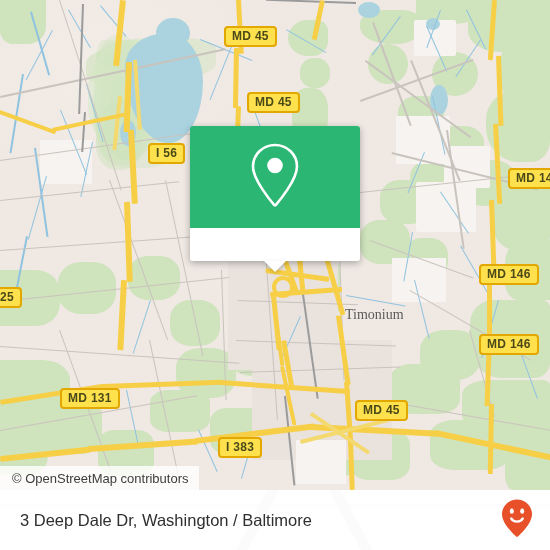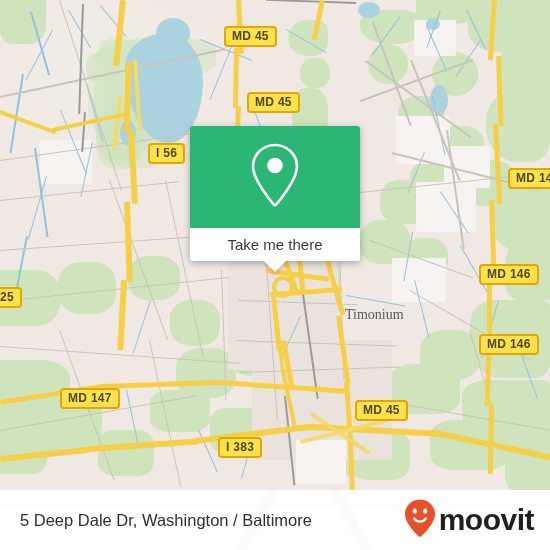--- a/index.html
+++ b/index.html
@@ -363,52 +363,53 @@
     <div class="motorway" style="left:0px;top:110px;width:60px;height:4px;transform:rotate(20deg);"></div>
     <div class="motorway" style="left:52px;top:128px;width:76px;height:4px;transform:rotate(-12deg);"></div>
 
     <div class="shield" style="left:224px;top:26px;">MD 45</div>
     <div class="shield" style="left:247px;top:92px;">MD 45</div>
     <div class="shield" style="left:148px;top:143px;">I 56</div>
     <div class="shield" style="left:508px;top:168px;">MD 146</div>
     <div class="shield" style="left:479px;top:264px;">MD 146</div>
     <div class="shield" style="left:479px;top:334px;">MD 146</div>
     <div class="shield" style="left:-8px;top:287px;">25</div>
-    <div class="shield" style="left:60px;top:388px;">MD 147</div>
+    <div class="shield" style="left:60px;top:388px;">MD 131</div>
     <div class="shield" style="left:355px;top:400px;">MD 45</div>
     <div class="shield" style="left:218px;top:437px;">I 383</div>
 
     <div class="place-label" style="left:345px;top:307px;font-family:Liberation Serif, serif;">Timonium</div>
 
+    <div id="attribution">
+      <span>© OpenStreetMap contributors</span>
+    </div>
   </div>
 
   <div id="card">
     <div id="card-top">
       <span>
         <svg width="56" height="70" viewBox="0 0 56 70" aria-hidden="true">
           <path d="M28 5 C15.8 5 6 14.6 6 26.4 C6 39.8 24.2 61.5 27.1 64.9 a1.2 1.2 0 0 0 1.8 0 C31.8 61.5 50 39.8 50 26.4 C50 14.6 40.2 5 28 5 Z" fill="none" stroke="#ffffff" stroke-width="2.6" stroke-linejoin="round"></path>
           <circle cx="28" cy="25.5" r="7.8" fill="#ffffff"></circle>
         </svg>
       </span>
     </div>
     <div id="card-bottom">
-      <span id="card-bottom-label">Take me there</span>
       <span id="card-tail"></span>
     </div>
   </div>
 
   <div id="footer">
     <div id="footer-watermark"></div>
-    <div id="address">5 Deep Dale Dr, Washington / Baltimore</div>
+    <div id="address">3 Deep Dale Dr, Washington / Baltimore</div>
     <div id="brand">
       <span>
         <svg width="34" height="40" viewBox="0 0 34 40" aria-hidden="true">
           <path d="M17 1.5 C8.7 1.5 2 8.1 2 16.2 C2 25.5 14 36.6 16.2 38.6 a1.1 1.1 0 0 0 1.6 0 C20 36.6 32 25.5 32 16.2 C32 8.1 25.3 1.5 17 1.5 Z" fill="#e8502a"></path>
           <ellipse cx="11.8" cy="13.2" rx="2.0" ry="2.6" fill="#ffffff"></ellipse>
           <ellipse cx="22.2" cy="13.2" rx="2.0" ry="2.6" fill="#ffffff"></ellipse>
           <path d="M11.2 20.4 C13.4 24.6 20.6 24.6 22.8 20.4" fill="none" stroke="#ffffff" stroke-width="2.3" stroke-linecap="round"></path>
         </svg>
       </span>
-      <span id="brand-text">moovit</span>
     </div>
   </div>
 
 </div>
 
 </body></html>

